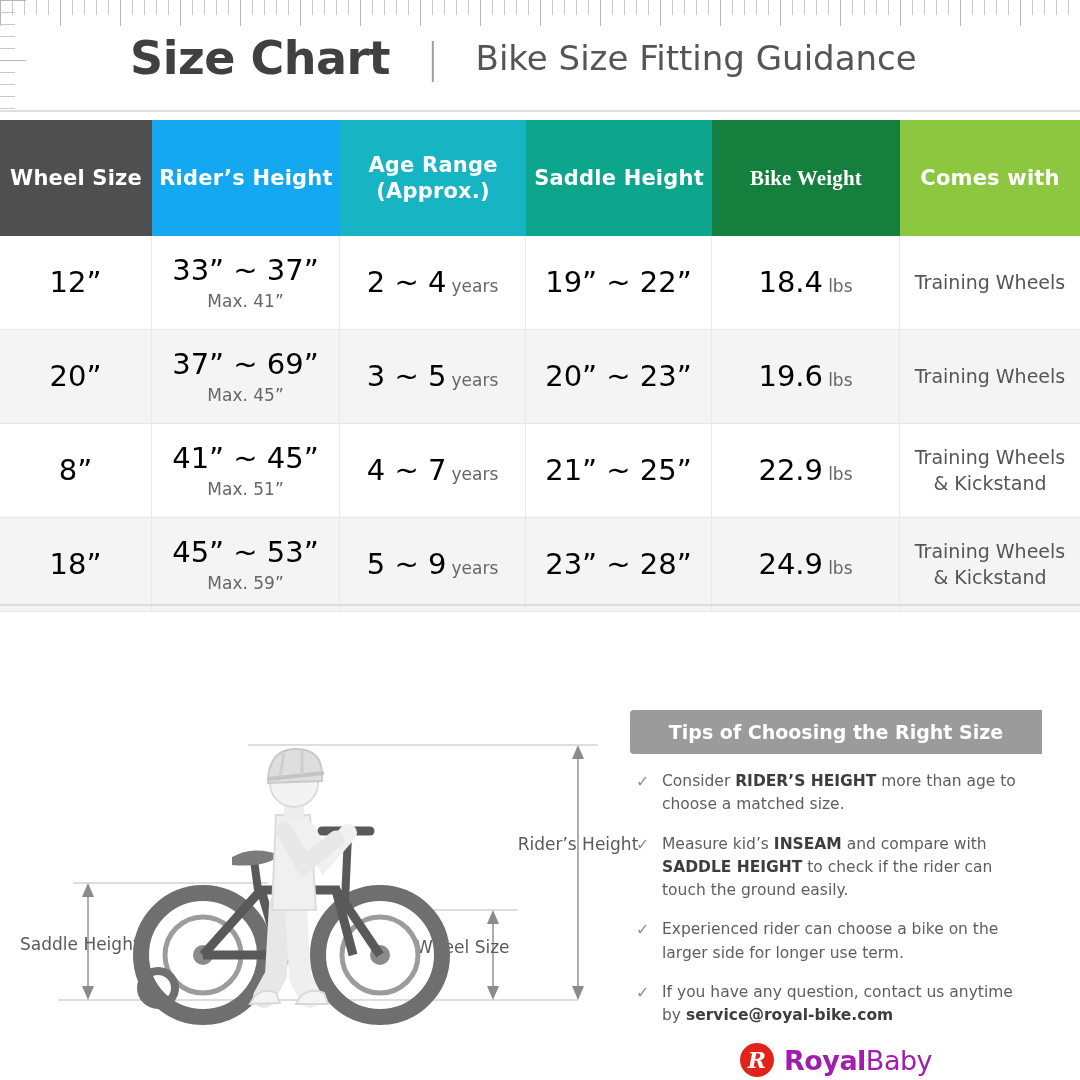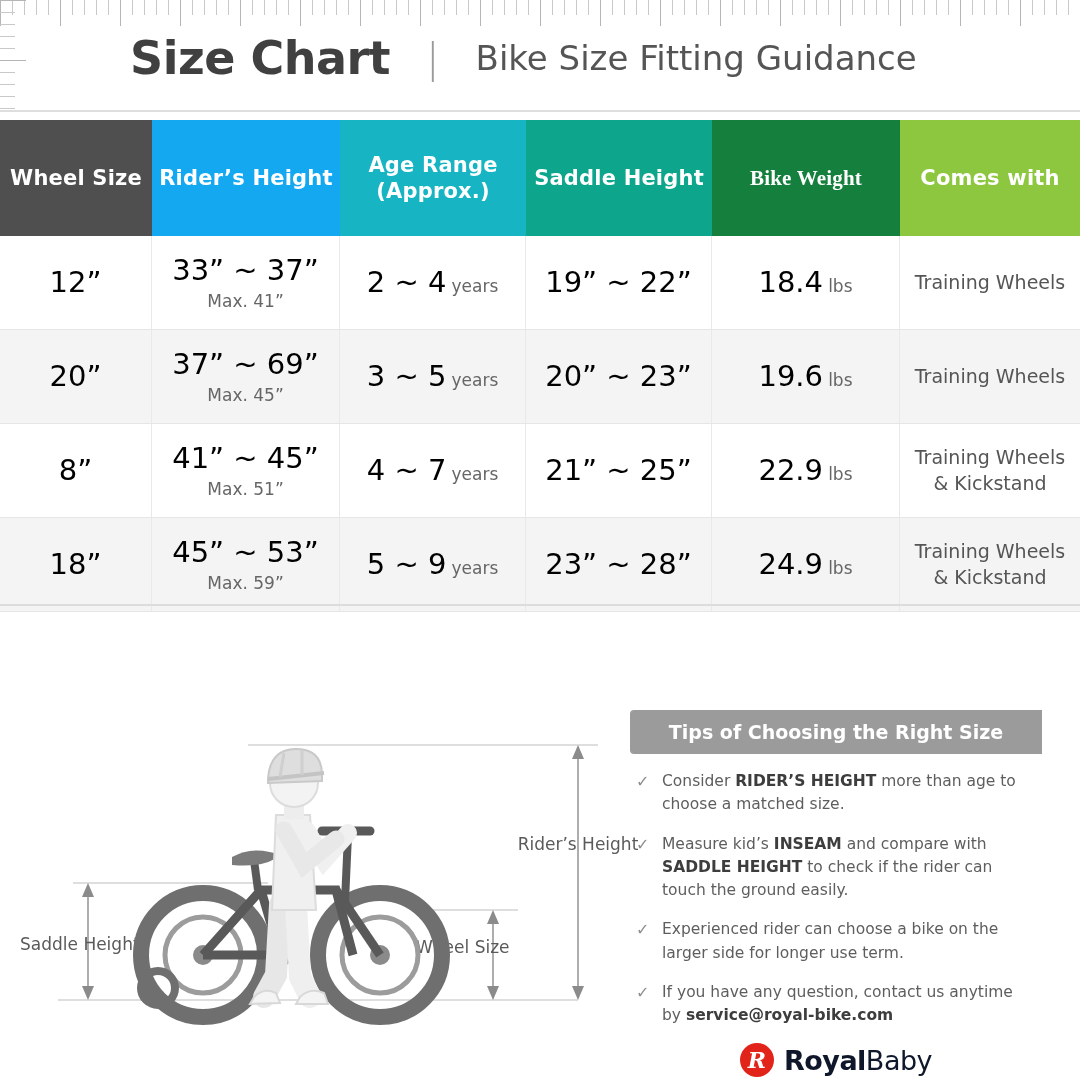--- a/index.html
+++ b/index.html
@@ -244,21 +244,21 @@
     font-weight: bold;
     font-style: italic;
     display: flex;
     align-items: center;
     justify-content: center;
     font-family: "DejaVu Serif", serif;
   }
   .brand-name {
     font-size: 27px;
     font-weight: bold;
-    color: #0f172a;
+    color: #a21caf;
     letter-spacing: -0.5px;
   }
   .brand-name .light { font-weight: normal; }
 
   .dim-label {
     font-size: 17px;
     fill: #5a5a5a;
     font-family: "DejaVu Sans", sans-serif;
   }
 </style>

